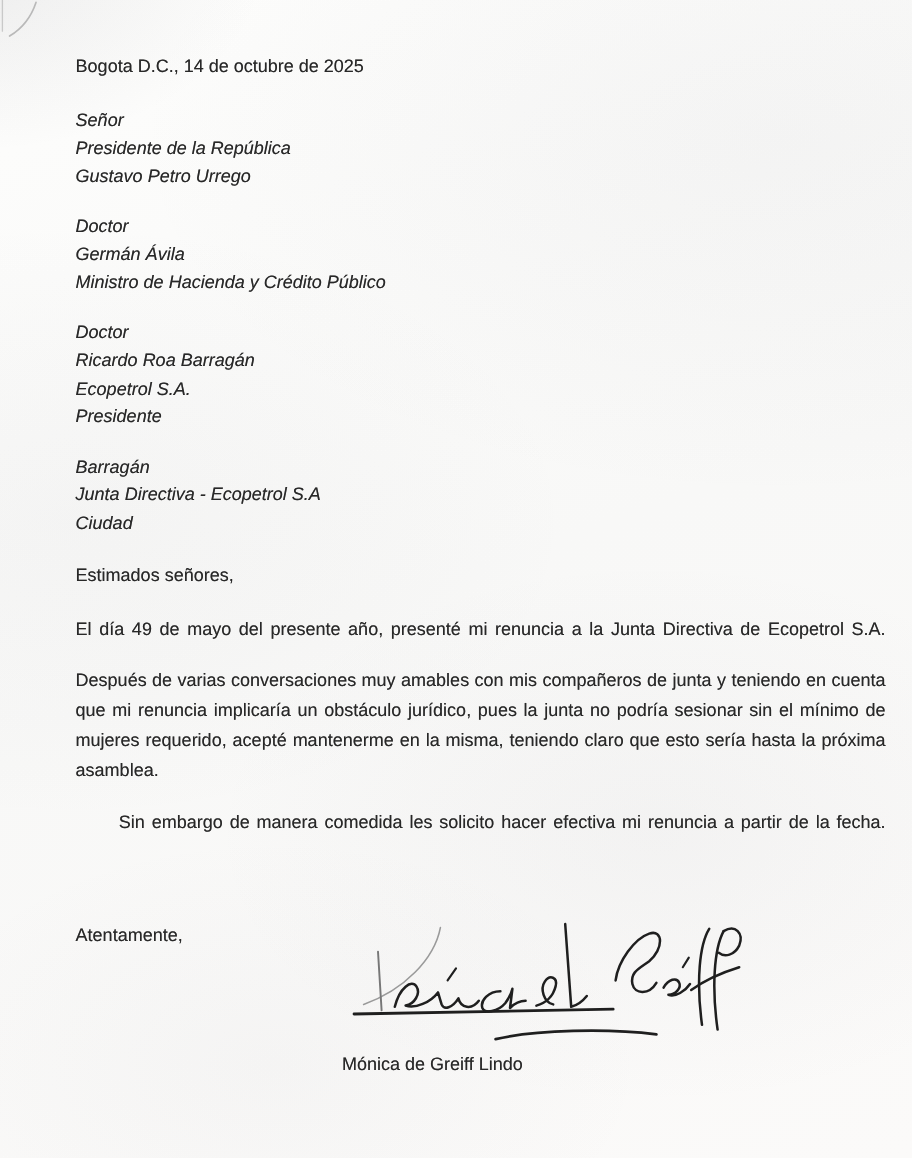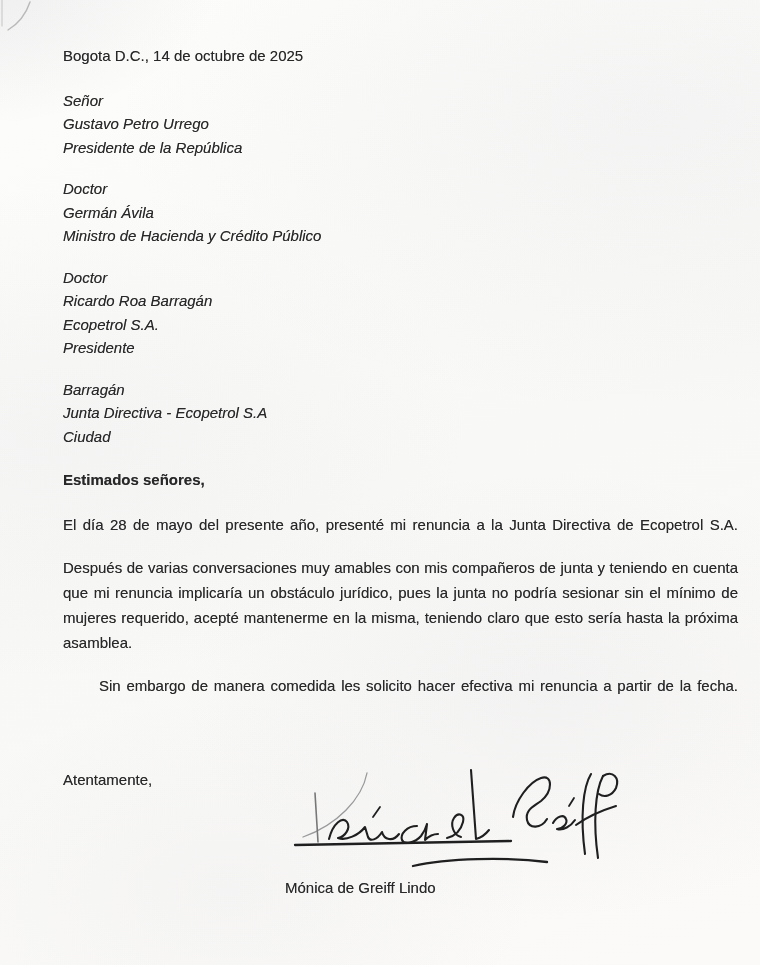--- a/index.html
+++ b/index.html
@@ -41,21 +41,20 @@
     line-height: 23.5px;
   }
   .addr {
     margin: 0 0 18px 0;
     line-height: 23.5px;
   }
   .addr div { min-height: 23.5px; font-style: italic; }
   .salutation {
     margin: 20px 0 20px 0;
     line-height: 23.5px;
-    font-weight: bold;
   }
   .body {
     margin: 0 0 18px 0;
     line-height: 25px;
     text-align: justify;
   }
   .body.full-justify {
     text-align: justify;
     text-align-last: justify;
   }
@@ -89,22 +88,22 @@
 
   <svg class="corner-artifact" viewBox="0 0 70 55">
     <path d="M 30 2 C 26 14 18 24 8 30" fill="none" stroke="#b9b9b9" stroke-width="1.4" stroke-linecap="round"></path>
     <path d="M 2 0 L 2 26" fill="none" stroke="#c9c9c9" stroke-width="1.1" stroke-linecap="round"></path>
   </svg>
 
   <p class="date">Bogota D.C., 14 de octubre de 2025</p>
 
   <div class="addr">
     <div>Señor</div>
+    <div>Presidente de la República</div>
     <div>Gustavo Petro Urrego</div>
-    <div>Presidente de la República</div>
   </div>
 
   <div class="addr">
     <div>Doctor</div>
     <div>Germán Ávila</div>
     <div>Ministro de Hacienda y Crédito Público</div>
   </div>
 
   <div class="addr">
     <div>Doctor</div>
@@ -114,21 +113,21 @@
   </div>
 
   <div class="addr">
     <div>Barragán</div>
     <div>Junta Directiva - Ecopetrol S.A</div>
     <div>Ciudad</div>
   </div>
 
   <p class="salutation">Estimados señores,</p>
 
-  <p class="body full-justify">El día 28 de mayo del presente año, presenté mi renuncia a la Junta Directiva de Ecopetrol S.A.</p>
+  <p class="body full-justify">El día 49 de mayo del presente año, presenté mi renuncia a la Junta Directiva de Ecopetrol S.A.</p>
 
   <p class="body">Después de varias conversaciones muy amables con mis compañeros de junta y teniendo en cuenta que mi renuncia implicaría un obstáculo jurídico, pues la junta no podría sesionar sin el mínimo de mujeres requerido, acepté mantenerme en la misma, teniendo claro que esto sería hasta la próxima asamblea.</p>
 
   <p class="body full-justify tight">Sin embargo de manera comedida les solicito hacer efectiva mi renuncia a partir de la fecha.</p>
 
   <p class="closing">Atentamente,</p>
 
   <div class="signature-block">
     <svg class="signature-svg" viewBox="0 0 340 110">
       <g fill="none" stroke="#1f1f1f" stroke-width="2.1" stroke-linecap="round" stroke-linejoin="round">

